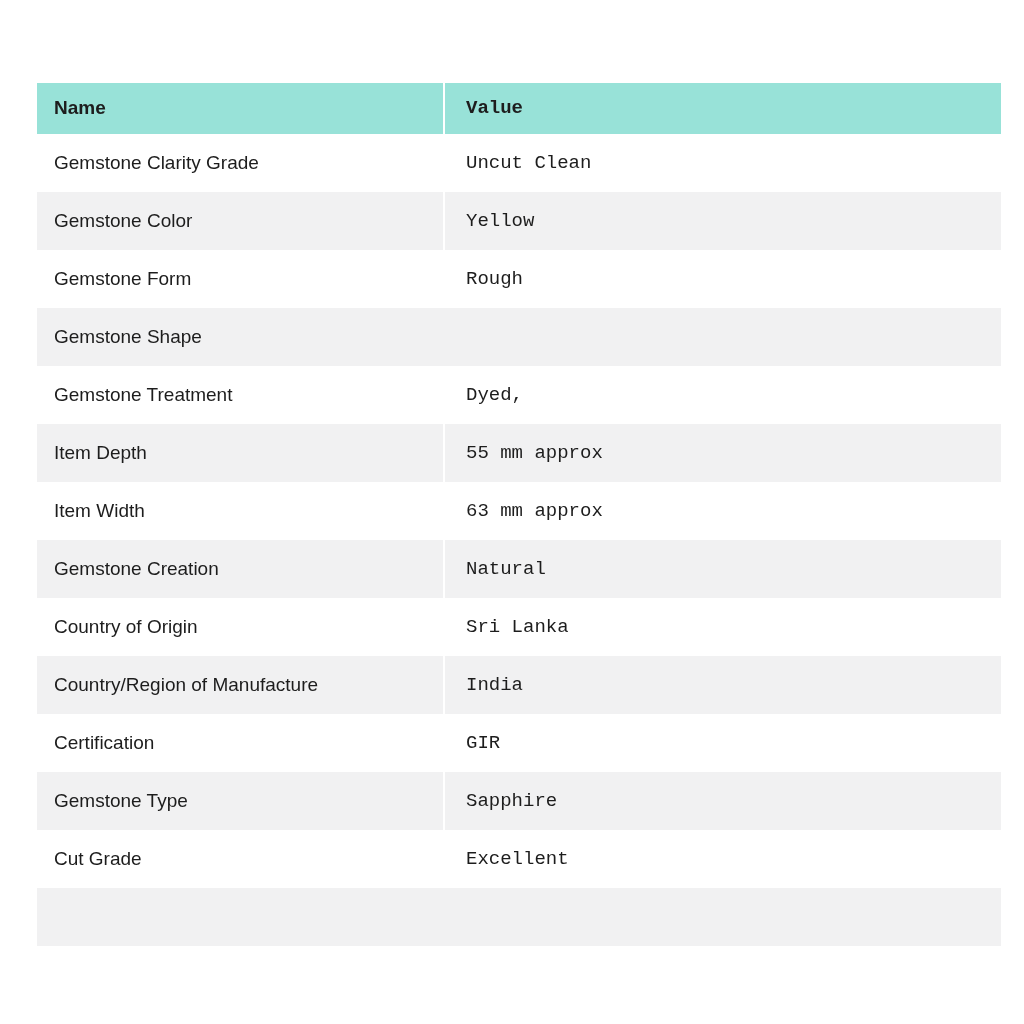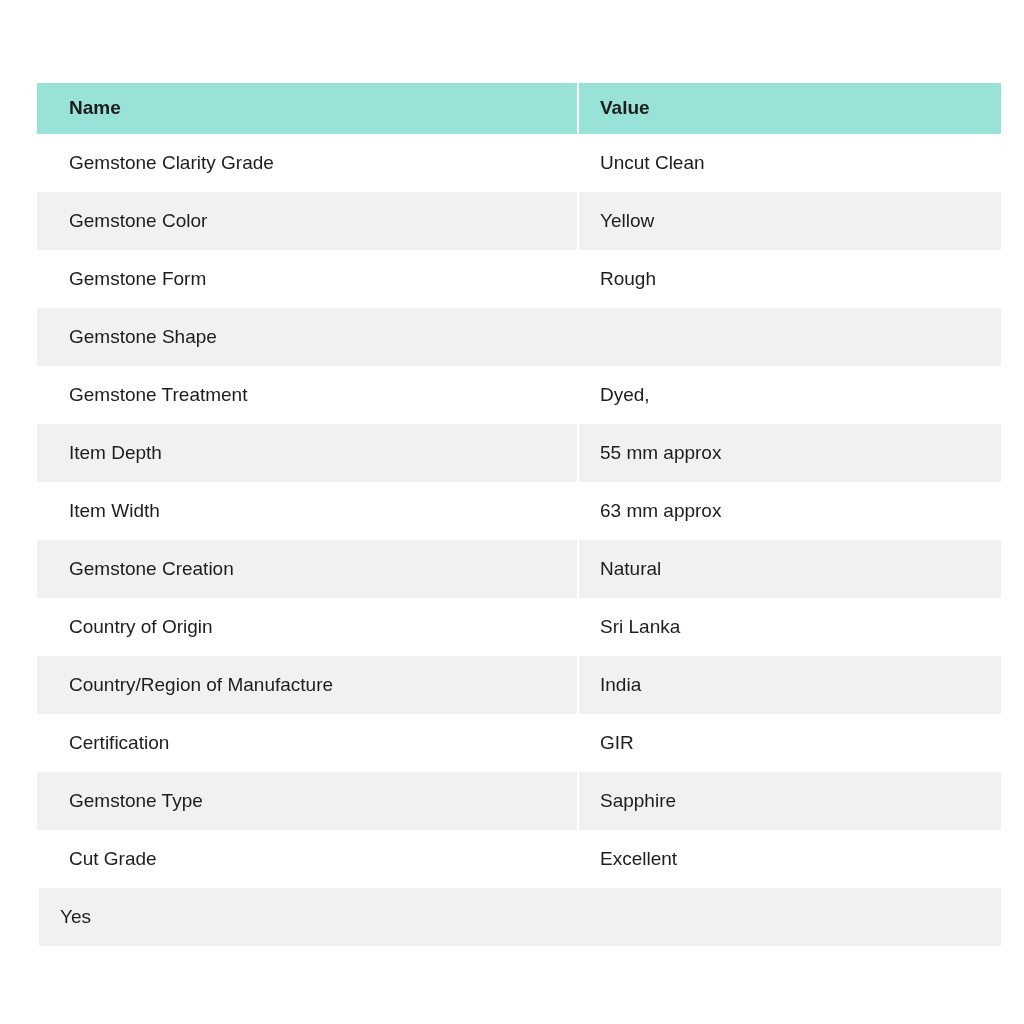--- a/index.html
+++ b/index.html
@@ -27,22 +27,22 @@
   .tr.header{
     height:51px;background:var(--header-bg);
     font-weight:700;font-size:20px;
   }
   .rows .tr:nth-child(even){background:var(--stripe-bg);}
   .td{
     display:flex;align-items:center;
     font-size:19px;line-height:1.2;
     box-sizing:border-box;white-space:nowrap;overflow:hidden;
   }
-  .td.name{width:540px;padding-left:32px;}
-  .td.value{flex:1;padding-left:21px;border-left:2px solid var(--divider-color);}
+  .td.name{width:406px;padding-left:17px;}
+  .td.value{flex:1;padding-left:21px;border-left:2px solid var(--divider-color);font-family:Liberation Mono, monospace;}
 </style>
 </head>
 <body>
 
 <div class="spec-table">
   <div class="tr header">
     <div class="td name">Name</div>
     <div class="td value">Value</div>
   </div>
   <div class="rows">
@@ -91,16 +91,15 @@
     </div>
     <div class="tr">
       <div class="td name">Gemstone Type</div>
       <div class="td value">Sapphire</div>
     </div>
     <div class="tr">
       <div class="td name">Cut Grade</div>
       <div class="td value">Excellent</div>
     </div>
     <div class="tr">
-      <div class="td value">Yes</div>
     </div>
   </div>
 </div>
 
 </body></html>

